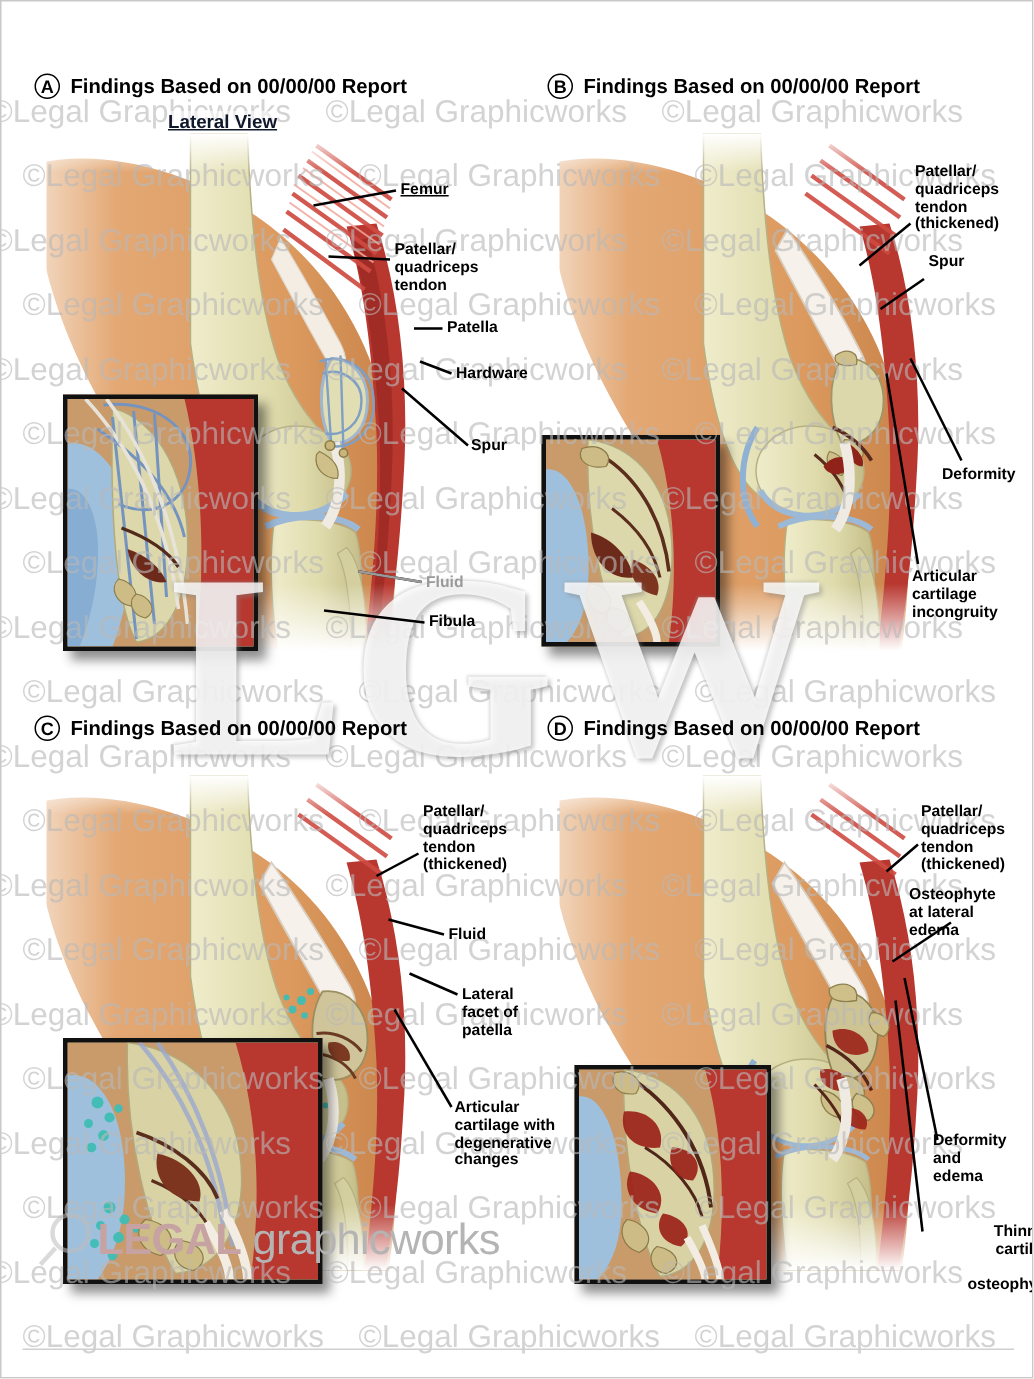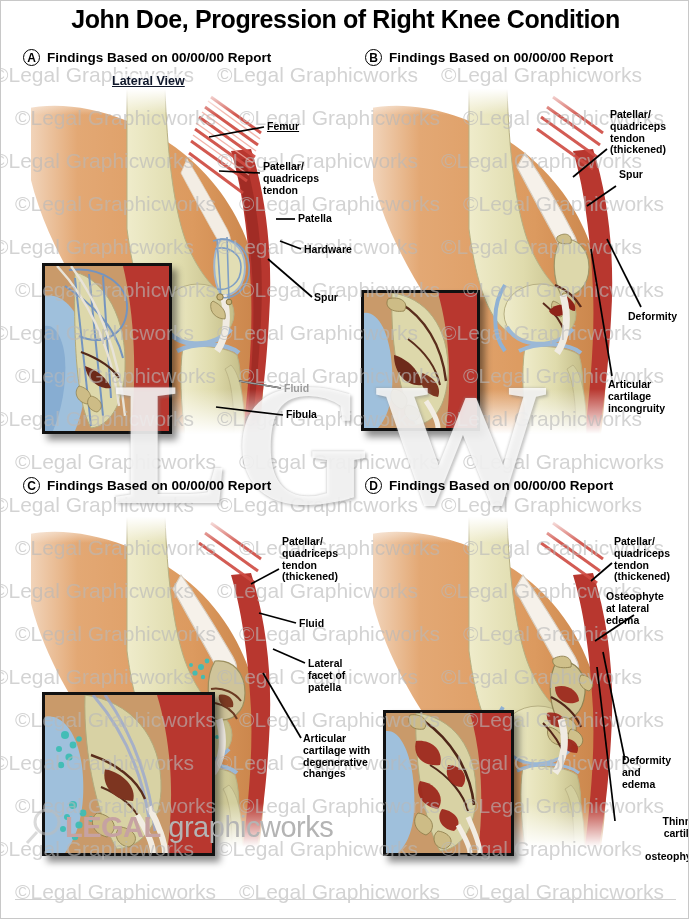--- a/index.html
+++ b/index.html
@@ -92,21 +92,20 @@
   #brand-right{left:360px;top:806px;}
   .brand .mark{width:40px;height:40px;flex:0 0 40px;opacity:.55;}
   .brand .btxt{font-size:29px;color:#b4b4b4;white-space:nowrap;margin-left:2px;letter-spacing:-.5px;text-align:center;}
   .brand .btxt b{color:#c6a2a2;font-weight:bold;}
 </style>
 </head>
 <body>
 
 <div class="page">
 
-  <div class="title">John Doe, Progression of Right Knee Condition</div>
 
   <div class="panel" id="panel-a">
     <svg class="art" viewBox="0 0 330 345" preserveAspectRatio="none">
       <defs>
         <linearGradient id="skinA" x1="0" y1="0" x2="1" y2="0">
           <stop offset="0%" stop-color="#f3d9c2"></stop>
             <stop offset="22%" stop-color="#e3a874"></stop>
           <stop offset="70%" stop-color="#dc9a5f"></stop>
             <stop offset="100%" stop-color="#c88349"></stop>
         </linearGradient>

